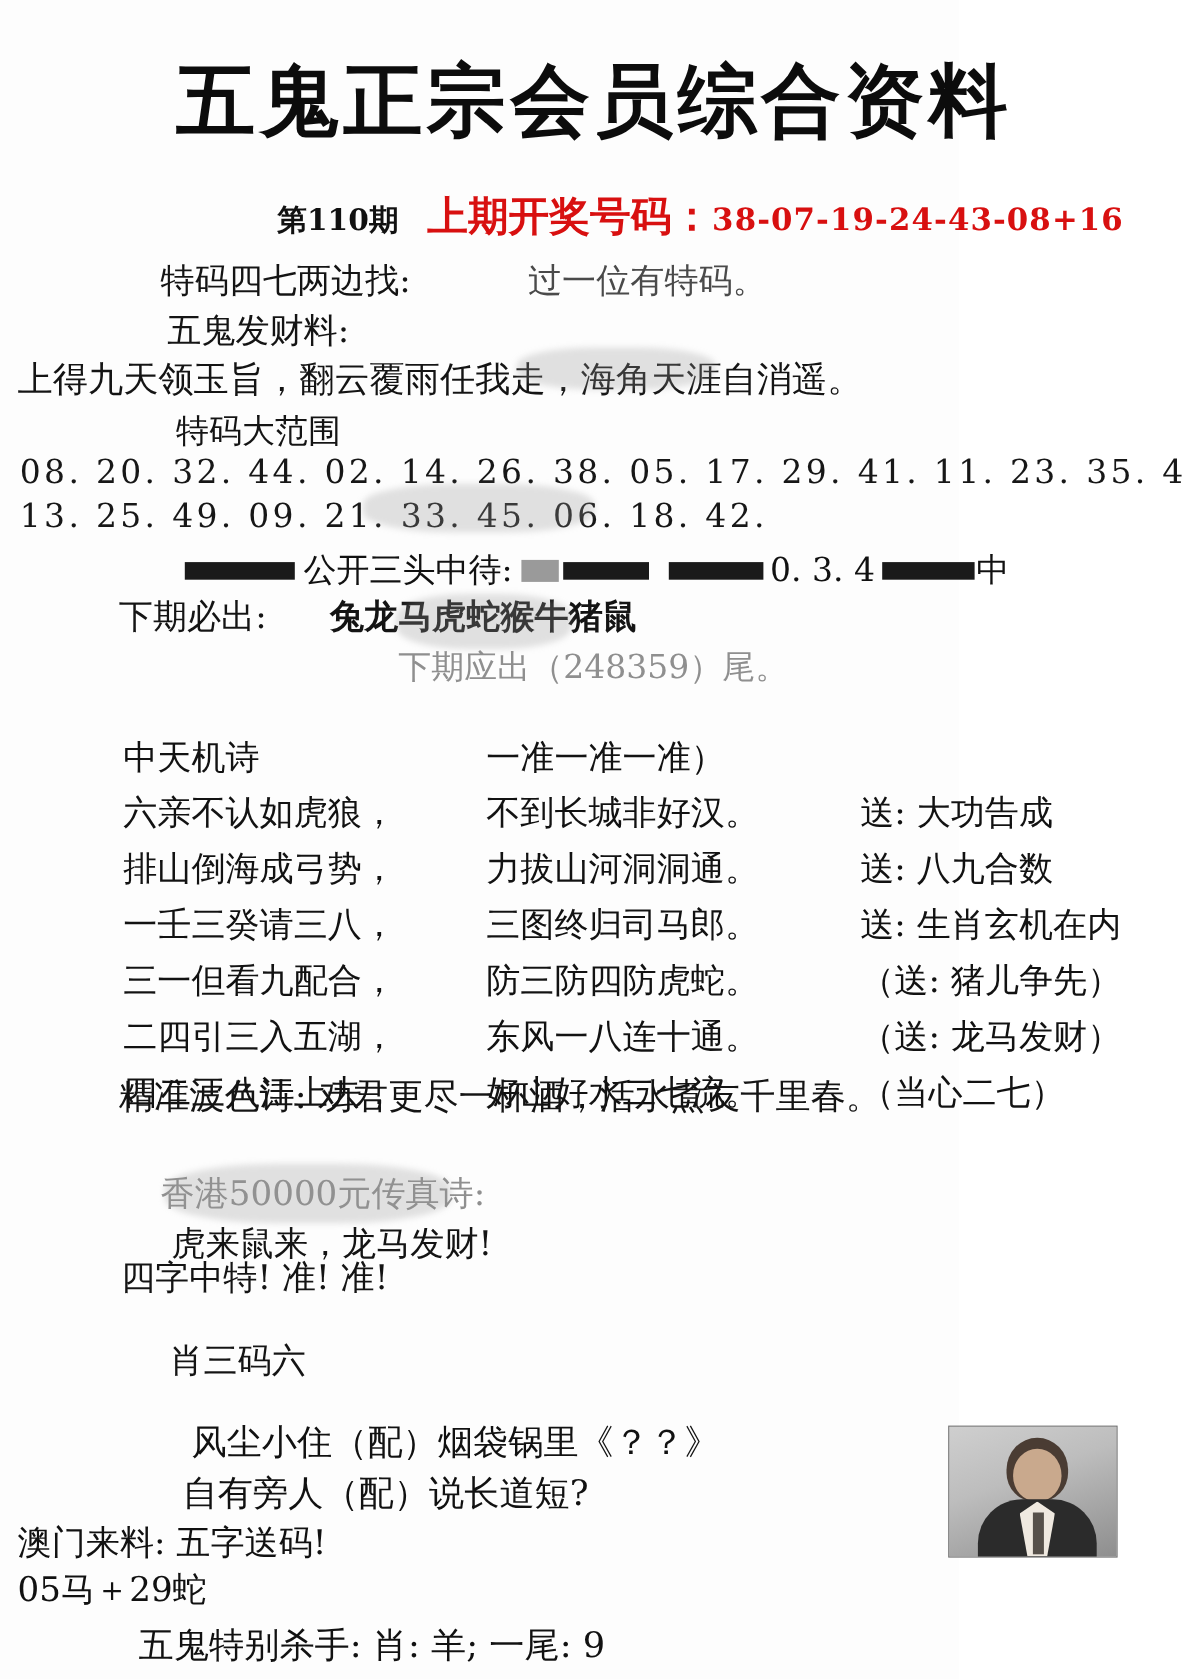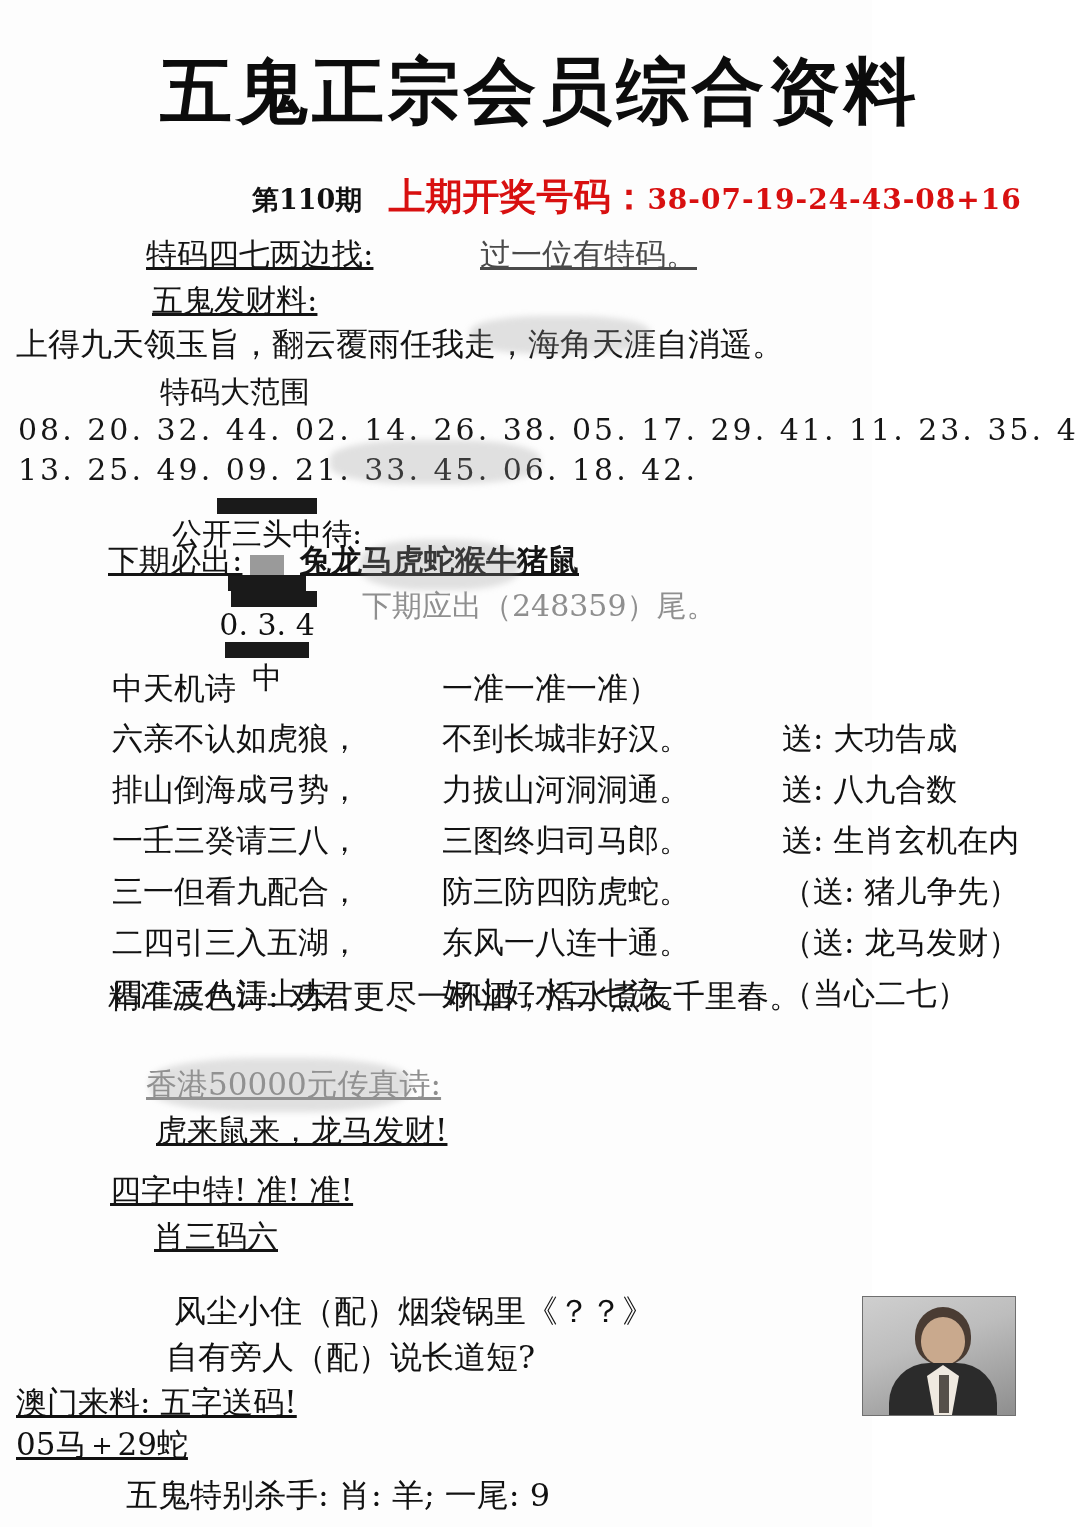--- a/index.html
+++ b/index.html
@@ -63,21 +63,21 @@
     letter-spacing: 1px;
   }
   
   .ln {
     position: absolute;
     font-family: "DejaVu Serif", serif;
     color: #141414;
     white-space: nowrap;
   }
   .sz-30 { font-size: 30px; }
-  .sz-31 { font-size: 31px; text-decoration: underline; }
+  .sz-31 { font-size: 31px; }
   .sz-32 { font-size: 32px; }
   .faded { color: #8f8f8f; }
   .semi { color: #4a4a4a; }
   .bold { font-weight: bold; }
 
   
   .numline {
     position: absolute;
     font-family: "DejaVu Serif", serif;
     font-size: 30px;
@@ -215,21 +215,21 @@
 
   <div class="ln sz-31" style="top:280px; left:152px;">五鬼发财料:</div>
 
   <div class="ln sz-32" style="top:323px; left:16px;">上得九天领玉旨，翻云覆雨任我走，海角天涯自消遥。</div>
 
   <div class="ln sz-30" style="top:372px; left:160px;">特码大范围</div>
 
   <div class="numline" style="top:412px; left:18px;">08. 20. 32. 44. 02. 14. 26. 38. 05. 17. 29. 41. 11. 23. 35. 47. 01.</div>
   <div class="numline" style="top:452px; left:18px;">13. 25. 49. 09. 21. 33. 45. 06. 18. 42.</div>
 
-  <div class="hidden-row" style="top:498px; left:166px;flex-direction:column;">
+  <div class="hidden-row" style="top:498px; left:166px;">
     <span class="bar" style="width:100px;"></span>
     <span style="margin:0 6px;">公开三头中待:</span>
     <span class="bar-lite" style="width:34px;"></span>
     <span class="bar" style="width:78px;"></span>
     <span class="bar" style="width:86px; margin-left:16px;"></span>
     <span style="margin:0 4px;">0. 3. 4</span>
     <span class="bar" style="width:84px;"></span>
     <span>中</span>
   </div>
 
@@ -272,21 +272,21 @@
       <span class="c1">四二三八江上去，</span>
       <span class="c2">好山好水二七流。</span>
       <span class="c3">（当心二七）</span>
     </div>
   </div>
 
   <div class="ln sz-32" style="top:975px; left:108px;">精准波色诗: 劝君更尽一杯酒，活水煮友千里春。</div>
 
   <div class="ln sz-31 faded" style="top:1064px; left:146px;">香港50000元传真诗:</div>
   <div class="ln sz-31" style="top:1110px; left:156px;">虎来鼠来，龙马发财!</div>
-  <div class="ln sz-31" style="top:1170px; left:110px;">四字中特! 准! 准!</div>
+  <div class="ln sz-31" style="top:1141px; left:110px;">四字中特! 准! 准!</div>
   <div class="ln sz-31" style="top:1216px; left:154px;">肖三码六</div>
 
   <div class="bottom-block sz-32" style="top:1290px; left:150px; font-size:32px;margin-left:24px;">风尘小住（配）烟袋锅里《？？》</div>
   <div class="bottom-block sz-32" style="top:1336px; left:166px; font-size:32px;">自有旁人（配）说长道短?</div>
   <div class="bottom-block sz-31" style="top:1382px; left:16px; font-size:31px;">澳门来料: 五字送码!</div>
   <div class="bottom-block sz-31" style="top:1424px; left:16px; font-size:31px;">05马＋29蛇</div>
   <div class="bottom-block sz-32" style="top:1474px; left:126px; font-size:32px;">五鬼特别杀手: 肖: 羊; 一尾: 9</div>
 
   <div class="photo">
     <div class="head"></div>

